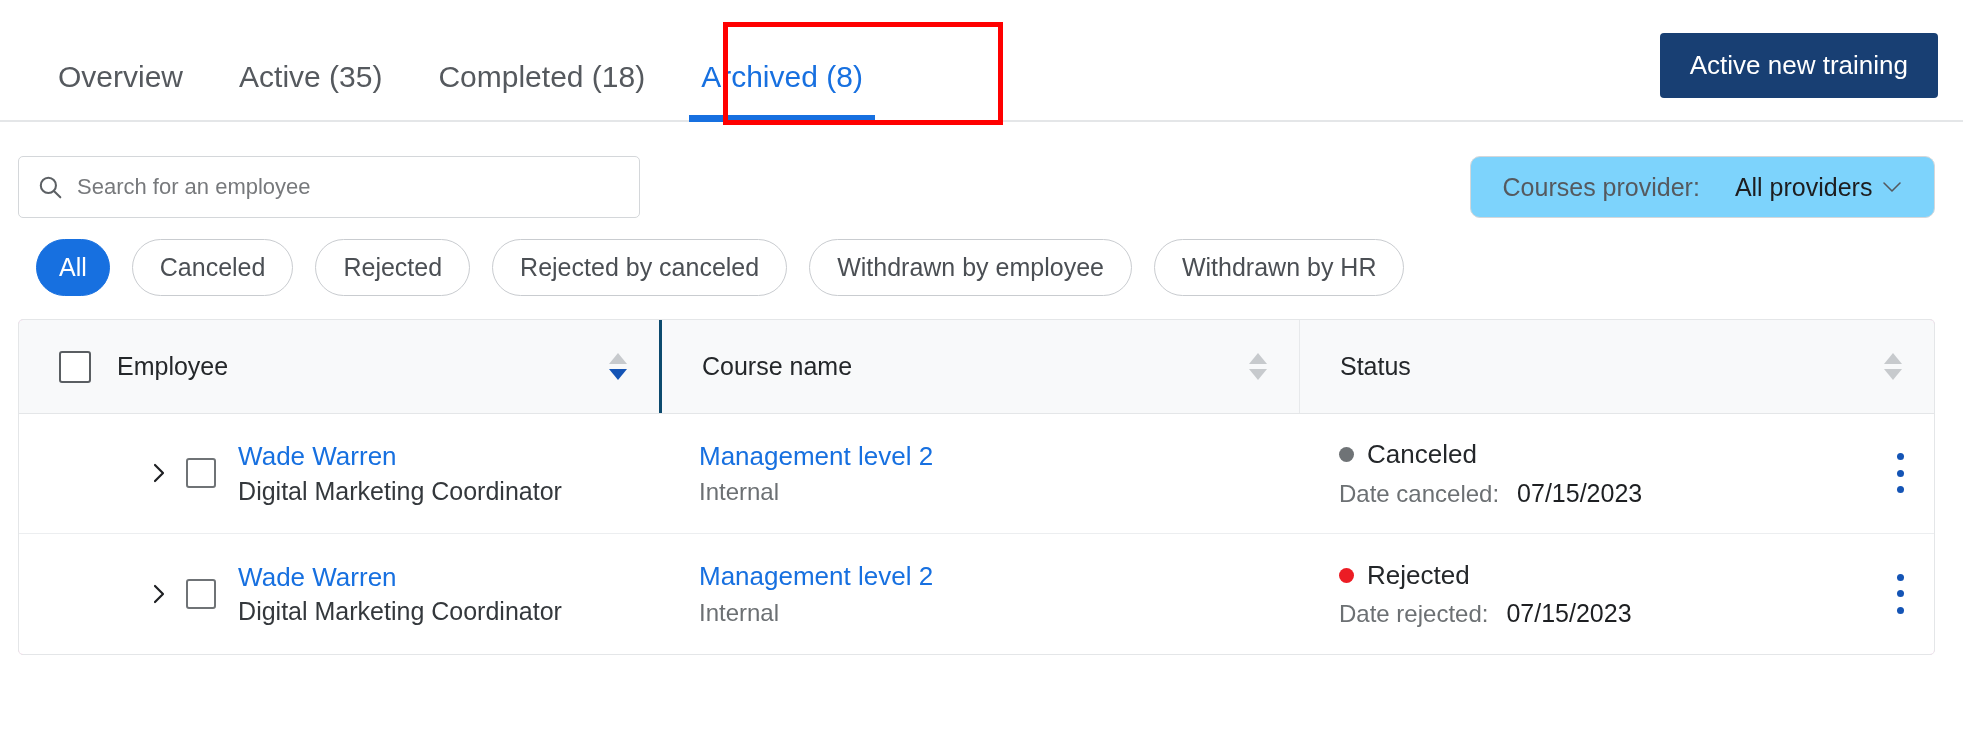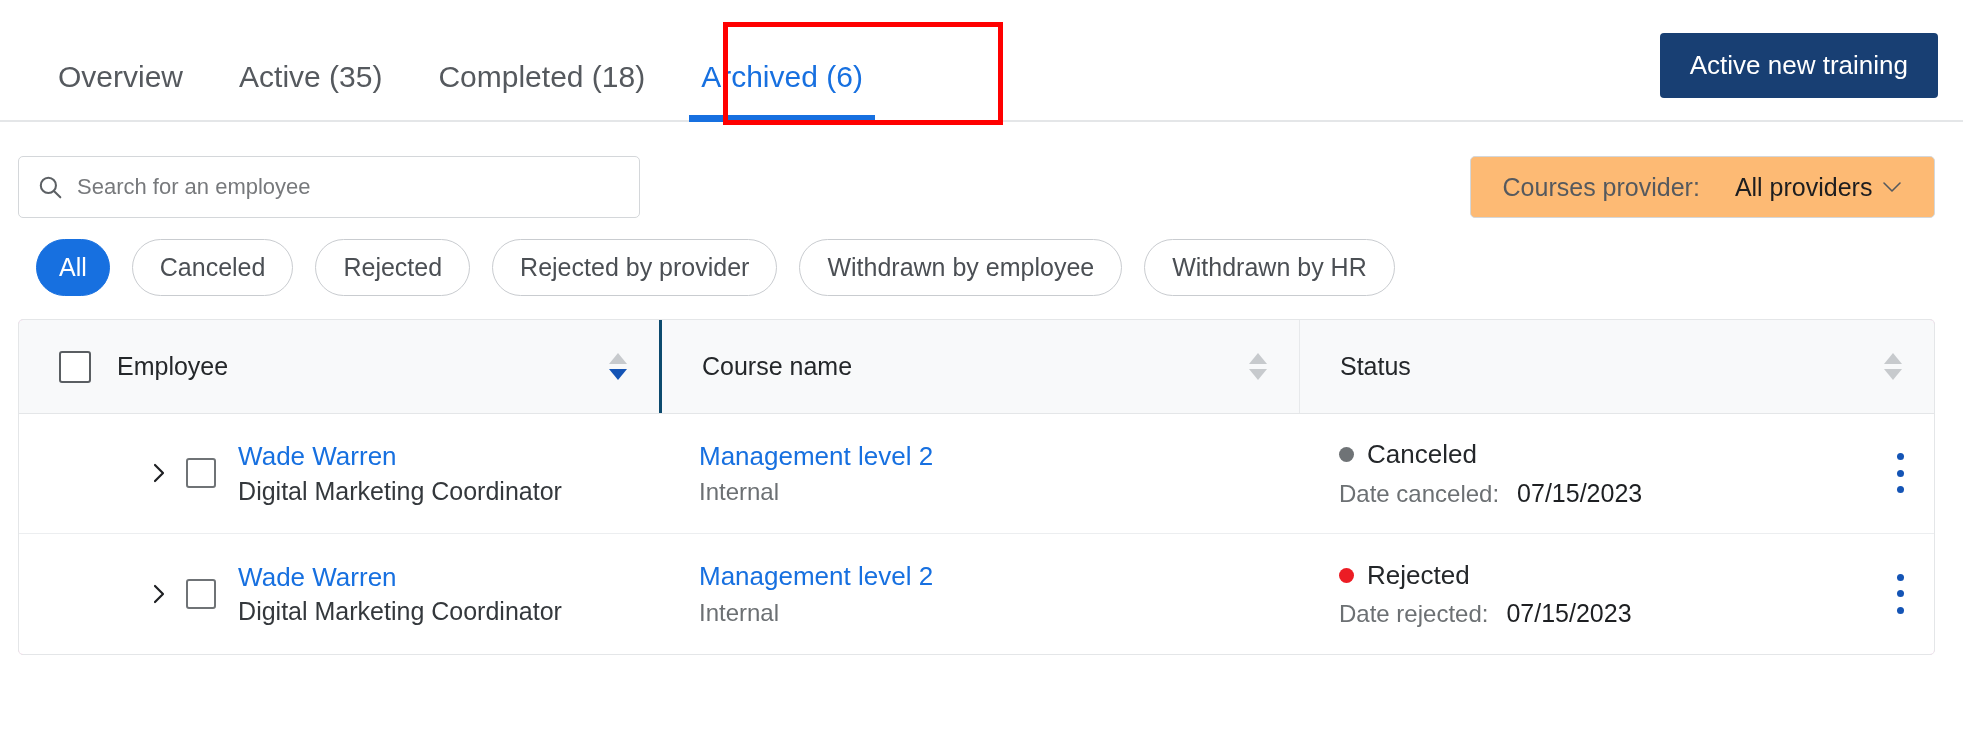--- a/index.html
+++ b/index.html
@@ -121,30 +121,30 @@
   }
   .search-box input::placeholder { color: #77797c; }
 
   .provider-select {
     position: absolute;
     right: 28px;
     top: 34px;
     height: 62px;
     min-width: 465px;
     border: 1px solid #d4d7da;
-    border-radius: 5px;
+    border-radius: 10px;
     display: flex;
     align-items: center;
     justify-content: center;
     gap: 10px;
     padding: 0 22px;
     font-size: 25px;
     color: #55595e;
     cursor: pointer;
-    background: #fdba74;
+    background: #7dd3fc;
     white-space: nowrap;
   }
   .provider-select .prov-value { color: #1d1d1f; font-weight: normal; margin-left: 25px; }
   .chev { width: 20px; height: 12px; display:block; }
 
   
   .chips {
     display: flex;
     align-items: center;
     gap: 22px;
@@ -333,21 +333,21 @@
 </head>
 <body>
 
 <div class="page">
 
   <div class="tabbar">
     <div class="tabs">
       <div class="tab">Overview</div>
       <div class="tab">Active (35)</div>
       <div class="tab">Completed (18)</div>
-      <div class="tab active">Archived (6)</div>
+      <div class="tab active">Archived (8)</div>
     </div>
 
     <div class="tab-highlight"></div>
 
     <button class="assign-btn">Active new training</button>
   </div>
 
   <div class="filterbar">
 
     <div class="search-box">
@@ -364,21 +364,21 @@
       <svg class="chev" viewBox="0 0 20 12" fill="none">
         <path d="M2 2 L10 10 L18 2" stroke="#55595e" stroke-width="1.6" stroke-linecap="round" stroke-linejoin="round"></path>
       </svg>
     </div>
   </div>
 
   <div class="chips">
     <div class="chip active">All</div>
     <div class="chip">Canceled</div>
     <div class="chip">Rejected</div>
-    <div class="chip">Rejected by provider</div>
+    <div class="chip">Rejected by canceled</div>
     <div class="chip">Withdrawn by employee</div>
     <div class="chip">Withdrawn by HR</div>
   </div>
 
   <div class="table-wrap">
 
     <div class="thead">
 
       <div class="th th-employee">
         <div class="hdr-check"></div>

